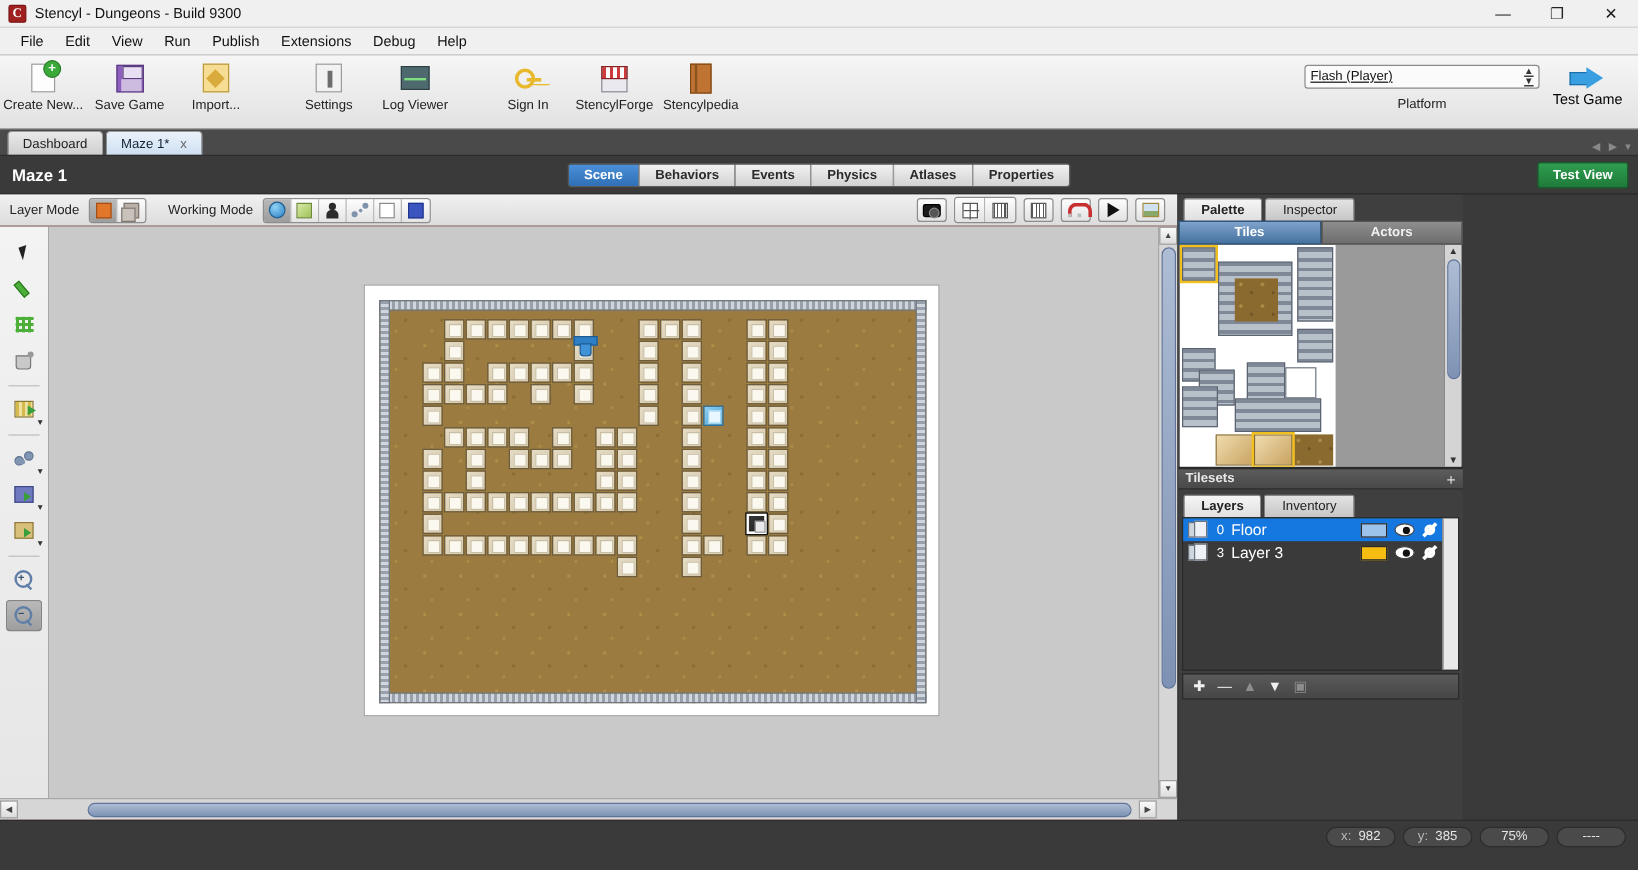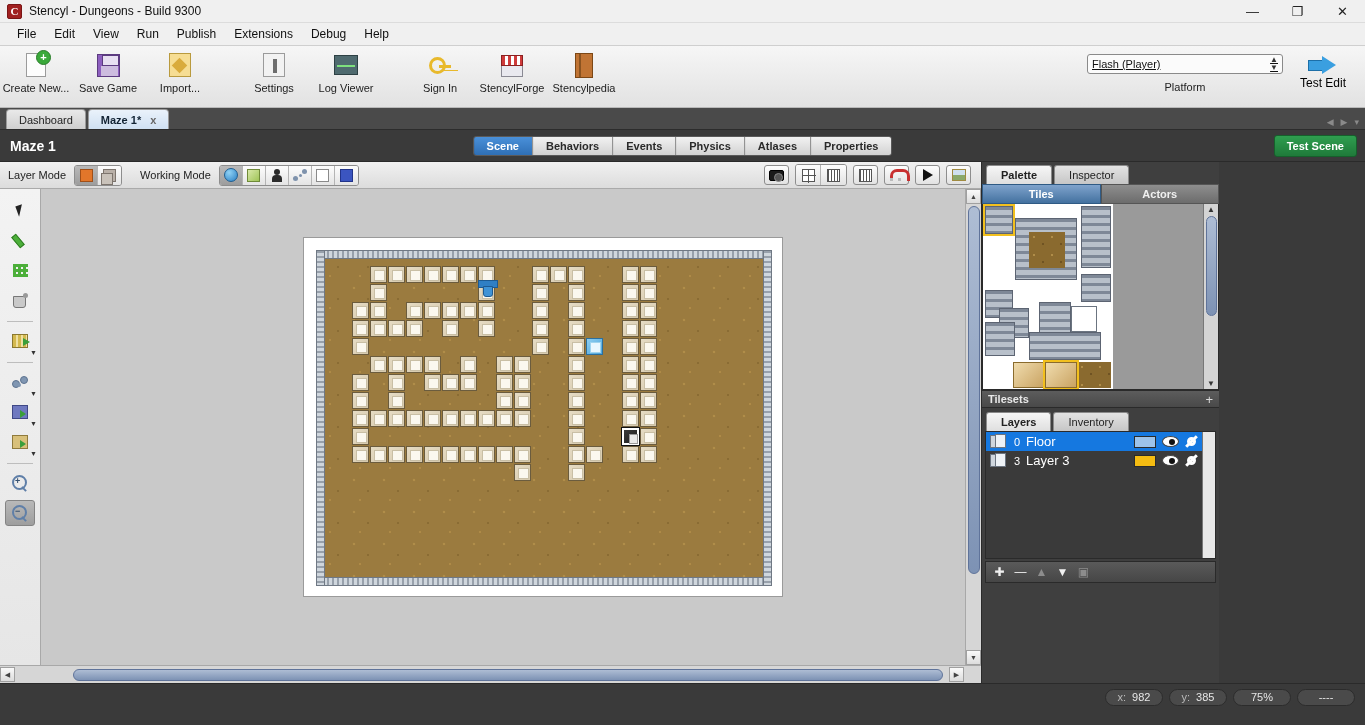--- a/index.html
+++ b/index.html
@@ -169,21 +169,21 @@
   }
   .tab {
     height: 20px; padding: 0 12px; display: flex; align-items: center;
     font-size: 11px; color: #222;
     background: linear-gradient(to bottom, #e9e9e9, #cfcfcf);
     border: 1px solid #9a9a9a; border-bottom: none;
     border-radius: 4px 4px 0 0; margin-right: 2px;
   }
   .tab.active {
     background: linear-gradient(to bottom, #eaf2fb, #cfe0f2);
-    font-weight: bold; color: #123;
+    font-weight: normal; color: #123;
   }
   .tab .x { margin-left: 9px; font-size: 11px; color: #666; }
   .tab-nav {
     position: absolute; right: 4px; bottom: 2px; display: flex; gap: 3px;
     color: #8a8a8a; font-size: 9px; align-items: center;
   }
   .tab-nav span { padding: 0 2px; }
 
   
   .scene-header {
@@ -589,21 +589,21 @@
 
   <div class="platform-area">
     <div class="platform-select">
       <span>Flash (Player)</span>
       <span class="spin">▲<br>▼</span>
     </div>
     <div class="platform-label">Platform</div>
   </div>
   <div class="testgame-area">
     <div class="ic-arrow"></div>
-    <div class="tb-label">Test Edit</div>
+    <div class="tb-label">Test Game</div>
   </div>
 </div>
 
 <div class="tabstrip">
   <div class="tab">
     <span>Dashboard</span>
   </div>
   <div class="tab active">
     <span>Maze 1*</span>
     <span class="x">x</span>
@@ -618,21 +618,21 @@
 <div class="scene-header">
   <div class="scene-title">Maze 1</div>
   <div class="mode-tabs">
     <div class="mode-tab active">Scene</div>
     <div class="mode-tab">Behaviors</div>
     <div class="mode-tab">Events</div>
     <div class="mode-tab">Physics</div>
     <div class="mode-tab">Atlases</div>
     <div class="mode-tab">Properties</div>
   </div>
-  <div class="test-scene-btn">Test Scene</div>
+  <div class="test-scene-btn">Test View</div>
 </div>
 
 <div class="main">
 
   <div class="editor">
 
     <div class="editor-toolbar">
       <div class="et-label">Layer Mode</div>
       <div class="btn-group">
         <div class="tgl on">

